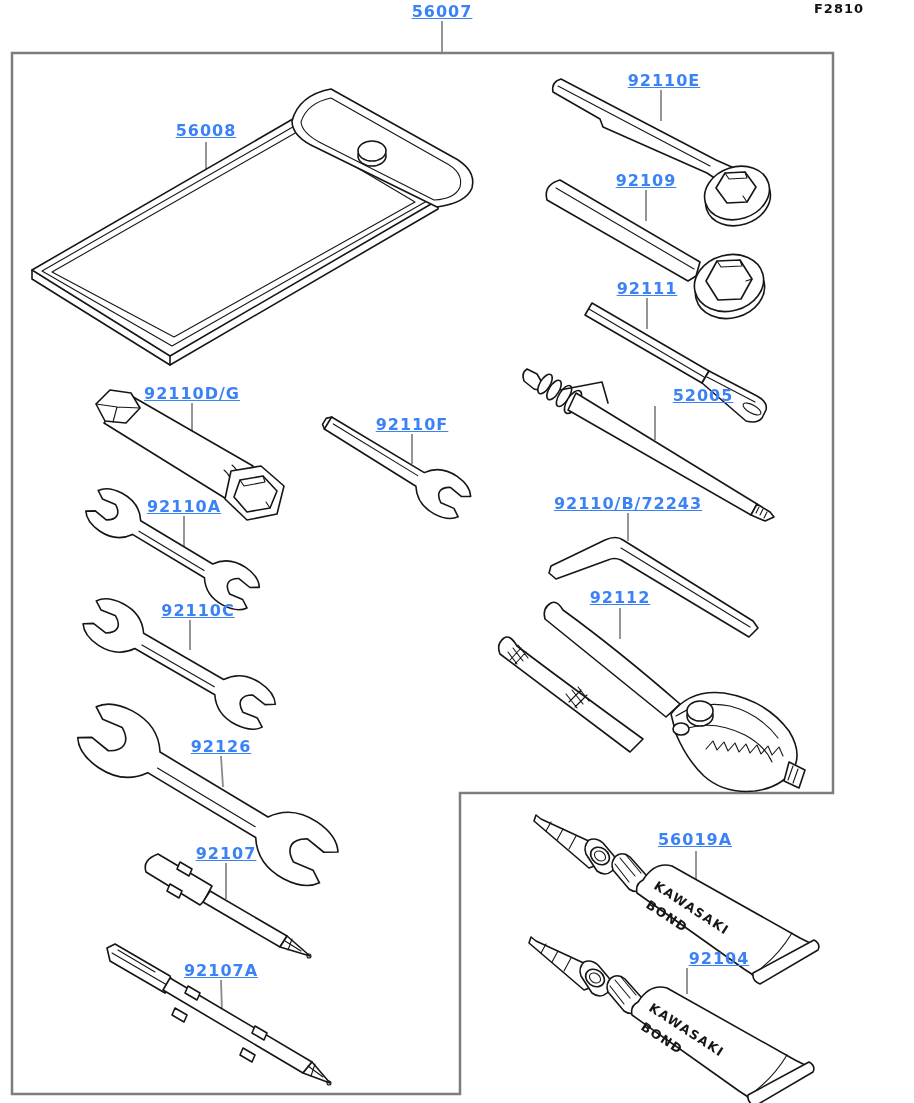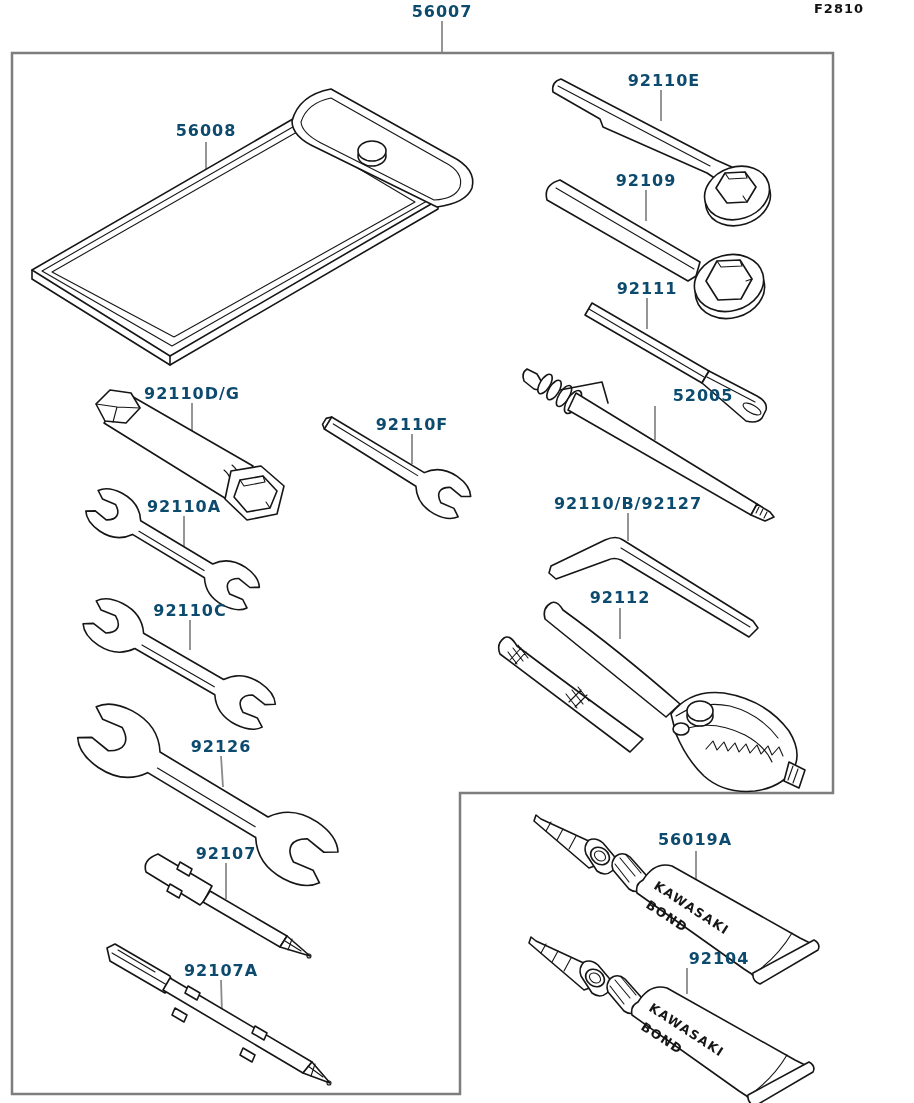--- a/index.html
+++ b/index.html
@@ -1,20 +1,20 @@
 <!DOCTYPE html>
 <html><head>
 <meta charset="utf-8">
 <style>
   html,body{margin:0;padding:0;background:#ffffff;}
   #stage{position:relative;width:914px;height:1103px;background:#fff;overflow:hidden;
          font-family:"DejaVu Sans", sans-serif;}
   #art{position:absolute;left:0;top:0;}
   .plabel{position:absolute;transform:translateX(-50%);white-space:nowrap;
-          font:bold 16px "DejaVu Sans", sans-serif;letter-spacing:1px;color:#0c4a6e;}
+          font:bold 16px "DejaVu Sans", sans-serif;letter-spacing:1px;color:#3b82f6;text-decoration:underline;}
   .fcode{position:absolute;transform:translateX(-50%);white-space:nowrap;
          font:bold 13px "DejaVu Sans", sans-serif;letter-spacing:1px;color:#121212;text-align:right;}
   svg *{vector-effect:none;}
   .ln{fill:none;stroke:#161616;stroke-width:1.6;stroke-linejoin:round;stroke-linecap:round;}
   .w{fill:#ffffff;stroke:#161616;stroke-width:1.6;stroke-linejoin:round;stroke-linecap:round;}
   .thin{fill:none;stroke:#161616;stroke-width:1.1;stroke-linejoin:round;stroke-linecap:round;}
   .box{fill:none;stroke:#7d7d7d;stroke-width:2.5;}
   .leader{fill:none;stroke:#8a8a8a;stroke-width:1.8;}
   .tubetext{font:bold 12.5px "DejaVu Sans", sans-serif;letter-spacing:1.5px;
             fill:#161616;stroke:none;}
@@ -223,21 +223,21 @@
   <div class="fcode" style="left:839px;top:1px;">F2810</div>
 
   <div class="plabel" style="left:206px;top:121px;">56008</div>
   <div class="plabel" style="left:664px;top:71px;">92110E</div>
   <div class="plabel" style="left:646px;top:171px;">92109</div>
   <div class="plabel" style="left:647px;top:279px;">92111</div>
   <div class="plabel" style="left:655px;top:386px;margin-left:48px;">52005</div>
   <div class="plabel" style="left:192px;top:384px;">92110D/G</div>
   <div class="plabel" style="left:412px;top:415px;">92110F</div>
   <div class="plabel" style="left:184px;top:497px;">92110A</div>
-  <div class="plabel" style="left:628px;top:494px;">92110/B/92127</div>
-  <div class="plabel" style="left:190px;top:601px;">92110C</div>
+  <div class="plabel" style="left:628px;top:494px;">92110/B/72243</div>
+  <div class="plabel" style="left:198px;top:601px;">92110C</div>
   <div class="plabel" style="left:620px;top:588px;">92112</div>
   <div class="plabel" style="left:221px;top:737px;">92126</div>
   <div class="plabel" style="left:226px;top:844px;">92107</div>
   <div class="plabel" style="left:221px;top:961px;">92107A</div>
   <div class="plabel" style="left:695px;top:830px;">56019A</div>
   <div class="plabel" style="left:687px;top:949px;margin-left:32px;">92104</div>
 </div>
 
 </body></html>

